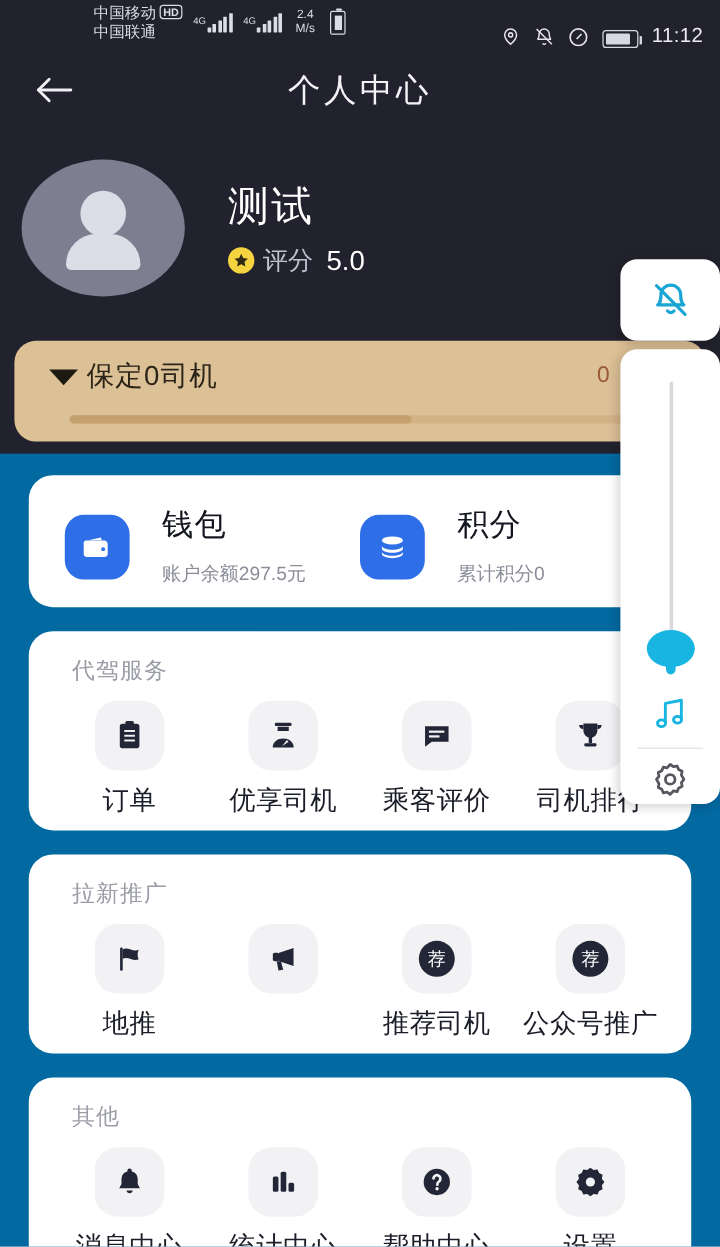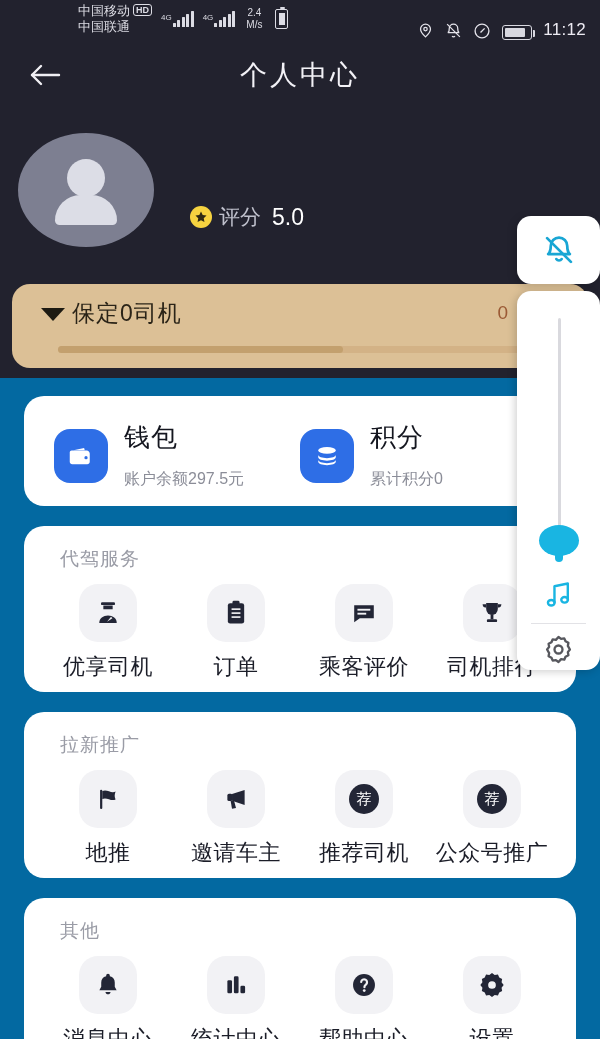--- a/index.html
+++ b/index.html
@@ -84,21 +84,21 @@
   }
   .gold-title { position: absolute; left: 28px; top: 14px; display: flex; align-items: center; gap: 6px; }
   .gold-title span { font-size: 23px; color: #2b2418; letter-spacing: 1px; }
   .gold-right { position: absolute; right: 80px; top: 18px; font-size: 19px; color: #9b5a35; }
   .gold-bar { position: absolute; left: 46px; top: 62px; width: 500px; height: 7px; background: #d3b286; border-radius: 4px; }
   .gold-bar i { display:block; height: 7px; width: 286px; background: #c3a06e; border-radius: 4px; }
 
   
   .card { position: absolute; left: 24px; width: 552px; background: #ffffff; border-radius: 20px; }
   .card-wallet { top: 396px; height: 110px; }
-  .wal-item { position: absolute; top: 26px; display: flex; align-items: center; gap: 16px; }
+  .wal-item { position: absolute; top: 26px; display: flex; align-items: center; gap: 27px; }
   .wal-1 { left: 30px; }
   .wal-2 { left: 276px; }
   .wal-ico { width: 54px; height: 54px; border-radius: 16px; background: #2e6ee6; display: flex; align-items: center; justify-content: center; }
   .wal-txt { display: flex; flex-direction: column; }
   .wal-t { font-size: 26px; color: #14161f; line-height: 30px; letter-spacing: 1px; }
   .wal-s { font-size: 16px; color: #8b8d98; line-height: 22px; margin-top: 16px; }
 
   .sect-title { position: absolute; left: 36px; top: 20px; font-size: 19px; color: #9a9ca6; letter-spacing: 1px; }
   .grid { position: absolute; left: 20px; top: 58px; width: 512px; display: flex; }
   .gcell { width: 128px; display: flex; flex-direction: column; align-items: center; cursor: pointer; }
@@ -210,20 +210,21 @@
       </svg>
     </div>
     <div class="nav-title">个人中心</div>
   </div>
 
   <div class="profile">
     <div class="avatar">
       <span class="head"></span>
       <span class="body"></span>
     </div>
+    <div class="pname">测试</div>
     <div class="prate">
       <span class="star-badge">
         <svg width="14" height="14" viewBox="0 0 24 24" fill="#2f2a13">
           <path d="M12 2.6l2.9 6 6.6.9-4.8 4.6 1.2 6.6L12 17.6 6.1 20.7l1.2-6.6-4.8-4.6 6.6-.9z"></path>
         </svg>
       </span>
       <span class="rate-text">评分</span>
       <span class="rate-val">5.0</span>
     </div>
   </div>
@@ -269,43 +270,43 @@
       </span>
     </div>
   </div>
 
   <div class="card card-srv">
     <div class="sect-title">代驾服务</div>
     <div class="grid">
       <div class="gcell">
         <span class="tile">
           <svg width="28" height="28" viewBox="0 0 24 24" fill="#232636">
-            <rect x="6" y="2.8" width="12" height="2.4" rx="1"></rect>
-            <path d="M8 5.6h8v3.2H8z"></path>
-            <path d="M4.5 20.5c0-4 3.4-6.4 7.5-6.4s7.5 2.4 7.5 6.4z"></path>
-            <path d="M14.6 15.2l-3.4 4.4 4.6-3.2z" fill="#f2f2f5"></path>
-          </svg>
-        </span>
-        <span class="glabel">优享司机</span>
-      </div>
-      <div class="gcell">
-        <span class="tile">
-          <svg width="28" height="28" viewBox="0 0 24 24" fill="#232636">
             <rect x="5" y="3.6" width="14" height="17.4" rx="2"></rect>
             <rect x="9" y="1.6" width="6" height="3.6" rx="1.1" fill="#232636"></rect>
             <rect x="8.2" y="8" width="7.6" height="1.4" fill="#f2f2f5"></rect>
             <rect x="8.2" y="11.4" width="7.6" height="1.4" fill="#f2f2f5"></rect>
             <rect x="8.2" y="14.8" width="7.6" height="1.4" fill="#f2f2f5"></rect>
           </svg>
         </span>
         <span class="glabel">订单</span>
       </div>
       <div class="gcell">
         <span class="tile">
           <svg width="28" height="28" viewBox="0 0 24 24" fill="#232636">
+            <rect x="6" y="2.8" width="12" height="2.4" rx="1"></rect>
+            <path d="M8 5.6h8v3.2H8z"></path>
+            <path d="M4.5 20.5c0-4 3.4-6.4 7.5-6.4s7.5 2.4 7.5 6.4z"></path>
+            <path d="M14.6 15.2l-3.4 4.4 4.6-3.2z" fill="#f2f2f5"></path>
+          </svg>
+        </span>
+        <span class="glabel">优享司机</span>
+      </div>
+      <div class="gcell">
+        <span class="tile">
+          <svg width="28" height="28" viewBox="0 0 24 24" fill="#232636">
             <path d="M3.6 5.4h16.8v11H8.4L3.6 20z"></path>
             <rect x="6.4" y="8.4" width="11" height="1.6" fill="#f2f2f5"></rect>
             <rect x="6.4" y="11.8" width="7.5" height="1.6" fill="#f2f2f5"></rect>
           </svg>
         </span>
         <span class="glabel">乘客评价</span>
       </div>
       <div class="gcell">
         <span class="tile">
           <svg width="28" height="28" viewBox="0 0 24 24" fill="#232636">
@@ -334,21 +335,20 @@
         <span class="glabel">地推</span>
       </div>
       <div class="gcell">
         <span class="tile">
           <svg width="28" height="28" viewBox="0 0 24 24" fill="#232636">
             <path d="M19.4 4.2v13L8.6 13.6V7.8z"></path>
             <rect x="4.6" y="7.6" width="4.4" height="6.2" rx="1.4"></rect>
             <path d="M7.4 13.8h3l1.6 6-3.4.6z"></path>
           </svg>
         </span>
-        <span class="glabel">邀请车主</span>
       </div>
       <div class="gcell">
         <span class="tile">
           <span class="badge-round">荐</span>
         </span>
         <span class="glabel">推荐司机</span>
       </div>
       <div class="gcell">
         <span class="tile">
           <span class="badge-round">荐</span>

